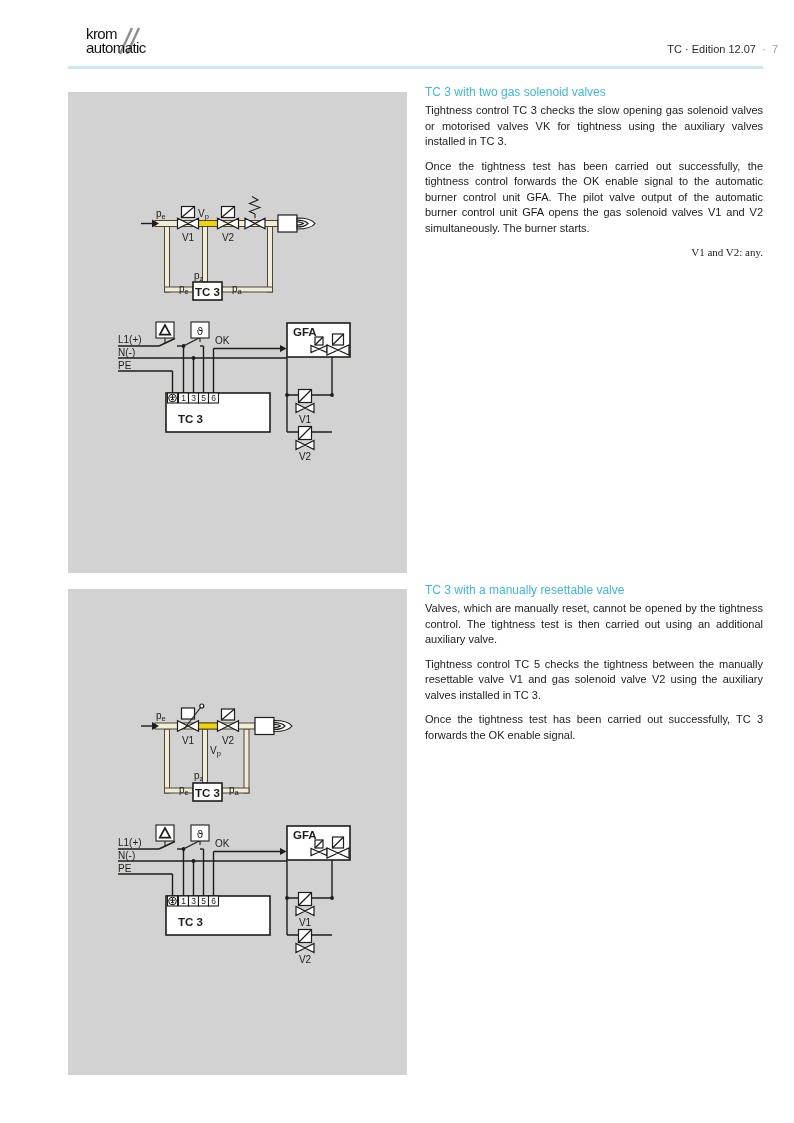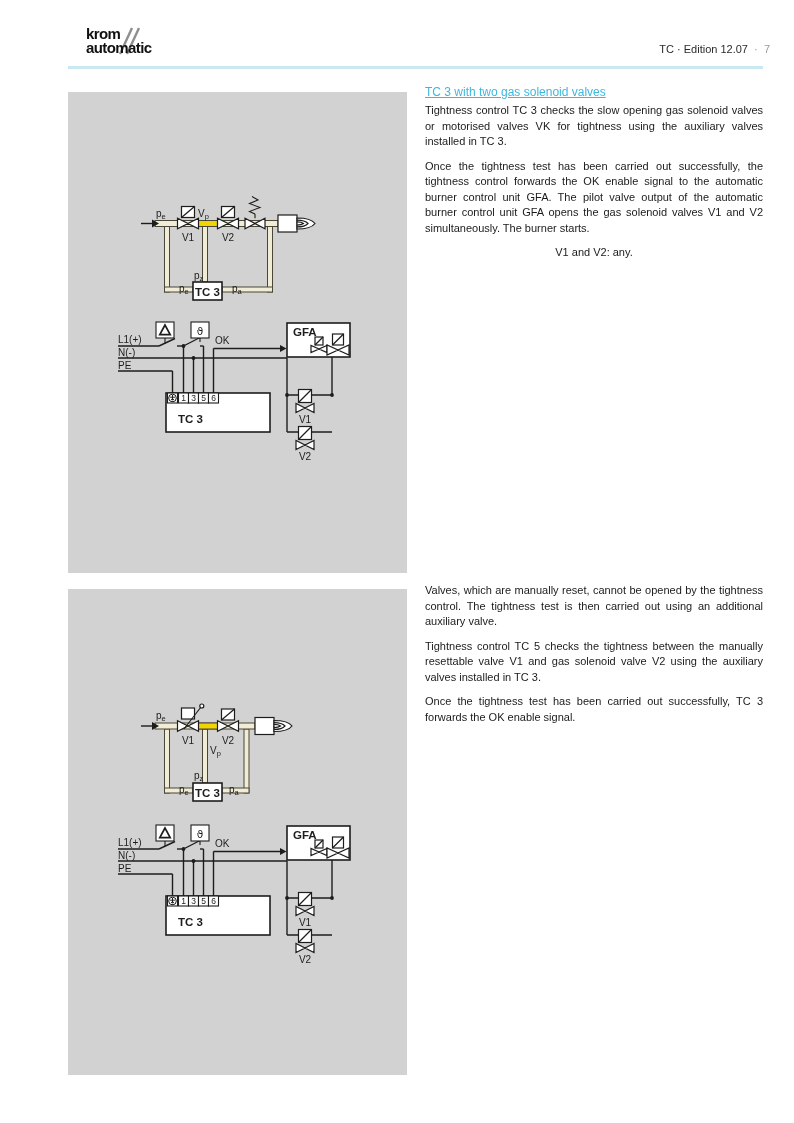--- a/index.html
+++ b/index.html
@@ -1,36 +1,36 @@
 <!DOCTYPE html>
 <html><head>
 <meta charset="utf-8">
 <style>
   html,body{margin:0;padding:0;background:#fff;}
   .page{position:relative;width:794px;height:1123px;background:#fff;overflow:hidden;
         font-family:"Liberation Sans",sans-serif;color:#1b1b1b;}
   
-  .logo{position:absolute;left:86px;top:27px;line-height:14px;font-weight:bold;
+  .logo{position:absolute;left:86px;top:27px;line-height:14px;font-weight:normal;
         font-size:15px;letter-spacing:-0.6px;color:#111;}
   .logo div{margin:0;}
   .logo-slashes{position:absolute;left:116px;top:25px;}
-  .edition{position:absolute;right:24px;top:43px;font-size:11px;color:#2b2b2b;white-space:nowrap;}
+  .edition{position:absolute;right:16px;top:43px;font-size:11px;color:#2b2b2b;white-space:nowrap;}
   .edition .pgsep,.edition .pgnum{color:#9b9b9b;}
   .rule{position:absolute;left:68px;top:66px;width:695px;height:3px;background:#c9e8f2;}
   
   .panel{position:absolute;left:68px;width:339px;background:#d2d2d2;}
   #panel1{top:92px;height:481px;}
   #panel2{top:589px;height:486px;}
   
   .textcol{position:absolute;left:425px;width:338px;}
   #text1{top:85px;}
   #text2{top:583px;}
-  .sec-h{font-size:12px;color:#3eb7dd;margin:0 0 4px 0;font-weight:normal;text-decoration:underline;}
+  .sec-h{font-size:12px;color:#3eb7dd;margin:0 0 4px 0;font-weight:normal;}
   .textcol p{font-size:11px;line-height:15.5px;text-align:justify;margin:0 0 9px 0;color:#1b1b1b;}
-  .textcol p.last{text-align:center;}
+  .textcol p.last{text-align:right;font-family:Liberation Serif, serif;}
   
   svg{display:block;}
   .pipe{fill:#f1ecd6;stroke:#4a4738;stroke-width:1;}
   .gas{fill:#f1d400;stroke:#4a4738;stroke-width:1;}
   .ln{stroke:#1d1d1b;stroke-width:1.4;fill:none;}
   .lnt{stroke:#1d1d1b;stroke-width:1.1;fill:none;}
   .box{fill:#ffffff;stroke:#1d1d1b;stroke-width:1.6;}
   .tbox{fill:#ffffff;stroke:#1d1d1b;stroke-width:1.1;}
   .valve{fill:#ffffff;stroke:#1d1d1b;stroke-width:1.2;}
   .dot{fill:#1d1d1b;stroke:none;}
@@ -307,18 +307,19 @@
           </g>
       <circle class="dot" cx="219" cy="303" r="1.9"></circle>
       <circle class="dot" cx="264" cy="303" r="1.9"></circle>
       <text class="lbl" x="237" y="330.5" text-anchor="middle">V1</text>
       <text class="lbl" x="237" y="367.5" text-anchor="middle">V2</text>
     </g>
   </svg>
   </div>
 
   <div class="textcol" id="text2">
+    <h2 class="sec-h">TC 3 with a manually resettable valve</h2>
     <p>Valves, which are manually reset, cannot be opened by the tightness control. The tightness test is then carried out using an additional auxiliary valve.</p>
     <p>Tightness control TC 5 checks the tightness between the manually resettable valve V1 and gas solenoid valve V2 using the auxiliary valves installed in TC 3.</p>
     <p>Once the tightness test has been carried out successfully, TC 3 forwards the OK enable signal.</p>
   </div>
 
 </div>
 
 </body></html>

